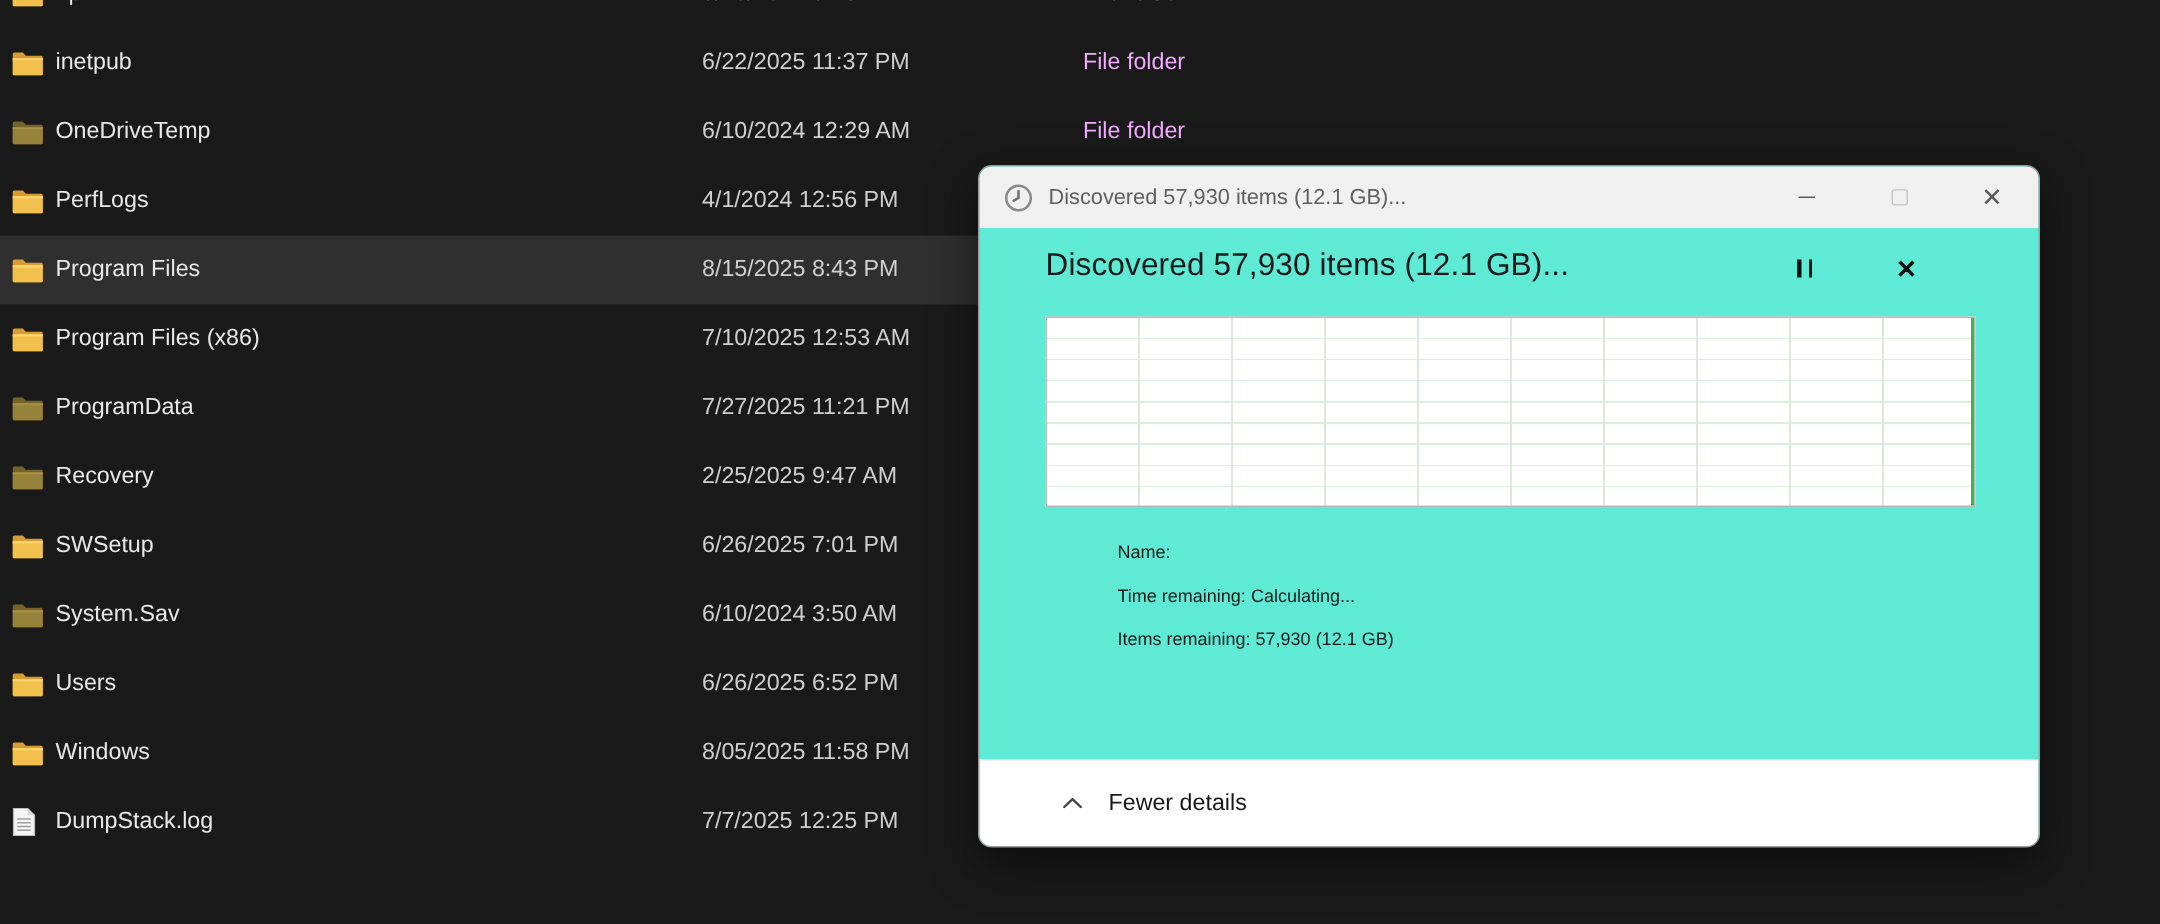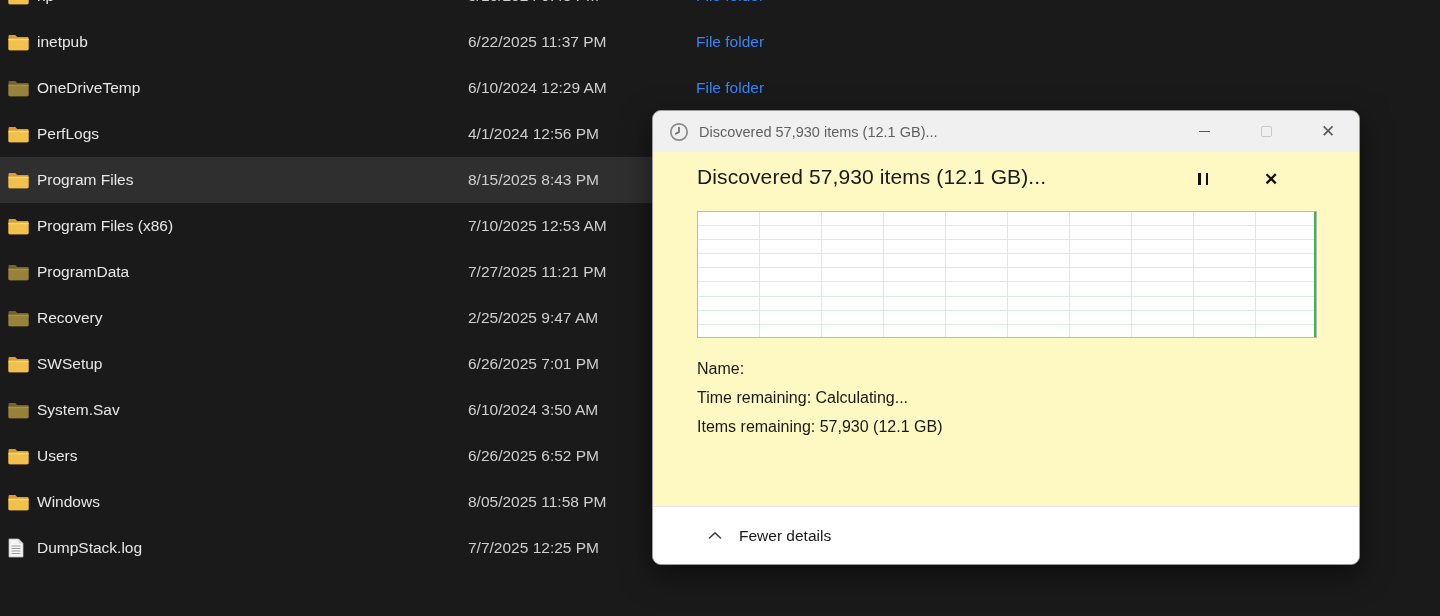--- a/index.html
+++ b/index.html
@@ -16,27 +16,27 @@
     position:relative; height:46px; width:1440px;
     display:flex; align-items:center;
     color:#e8e8e8; font-size:15.5px;
   }
   .row.selected {
     background:linear-gradient(to right, #2f2f2f 0 652px, rgba(47,47,47,0) 652px);
   }
   .cell-icon { position:absolute; left:8px; top:50%; transform:translateY(-50%); width:22px; height:20px; display:flex; align-items:center; }
   .cell-name { position:absolute; left:37px; white-space:nowrap; }
   .cell-date { position:absolute; left:468px; color:#cfcfcf; white-space:nowrap; }
-  .cell-type { position:absolute; left:696px; color:#3b82f6; white-space:nowrap; }
+  .cell-type { position:absolute; left:722px; color:#f0abfc; white-space:nowrap; }
   .cell-size { position:absolute; left:936px; width:120px; text-align:right; color:#cfcfcf; white-space:nowrap; }
 
   
   .dialog {
     position:absolute; left:652px; top:110px; width:708px; height:455px;
-    background:#fef9c3; border:1px solid #9b9b9b; border-radius:9px;
+    background:#5eead4; border:1px solid #9b9b9b; border-radius:9px;
     box-shadow:0 10px 30px rgba(0,0,0,.5);
     overflow:hidden; z-index:10;
   }
   .titlebar {
     height:41px; background:#f0f0f0; display:flex; align-items:center;
     border-radius:8px 8px 0 0;
   }
   .titlebar .tb-icon { margin-left:15px; width:22px; height:22px; flex:0 0 auto; display:flex; }
   .titlebar .tb-text {
     margin-left:9px; font-size:14.5px; color:#5f5f5f; white-space:nowrap;
@@ -68,21 +68,21 @@
   .graph {
     margin-top:16px; width:620px; height:127px;
     border:1px solid #b9b9b9; background-color:#ffffff;
     background-image:
       repeating-linear-gradient(to right,  transparent 0 61px, #dfe8df 61px 62px),
       repeating-linear-gradient(to bottom, transparent 0 13.1px, #d9efd9 13.1px 14.1px);
     position:relative;
   }
   .graph .cursor-line { position:absolute; right:0; top:0; width:2.5px; height:100%; background:#3db54a; }
 
-  .details { margin-top:16px; font-size:16px; color:#191919; }
+  .details { margin-top:16px; font-size:12px; color:#191919;margin-left:48px; }
   .details .dl { line-height:29px; white-space:nowrap; }
 
   .dlg-footer {
     position:absolute; left:0; bottom:0; width:100%; height:58px;
     border-top:1px solid #e4e4e4; background:#fff;
     display:flex; align-items:center; cursor:default;
   }
   .dlg-footer .chev { margin-left:55px; display:flex; }
   .dlg-footer .fd-label { margin-left:17px; font-size:15.5px; color:#191919; }
 </style>

